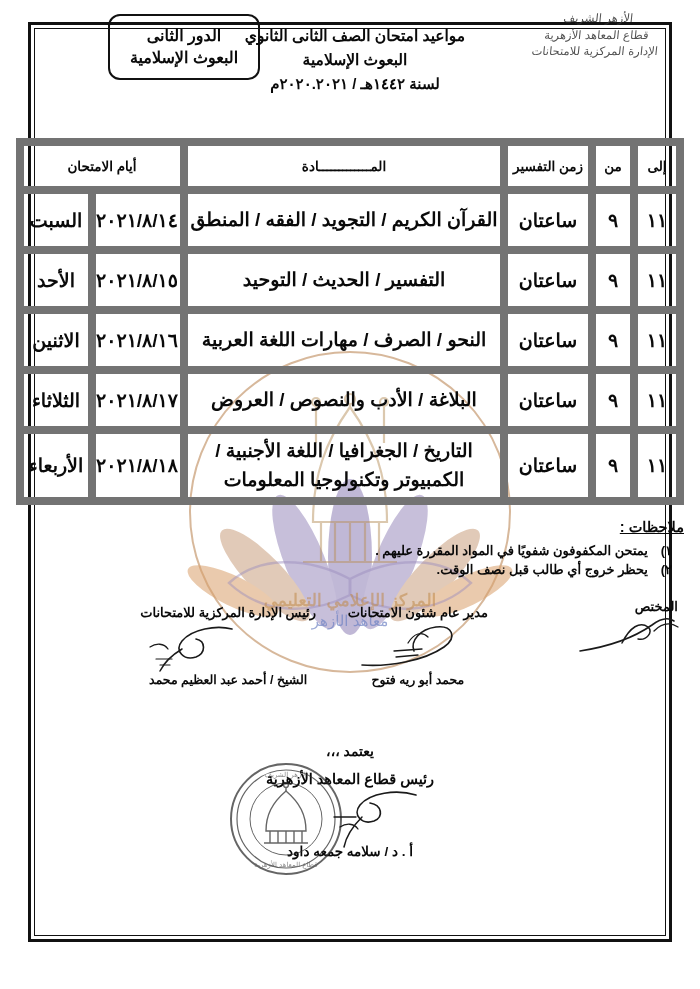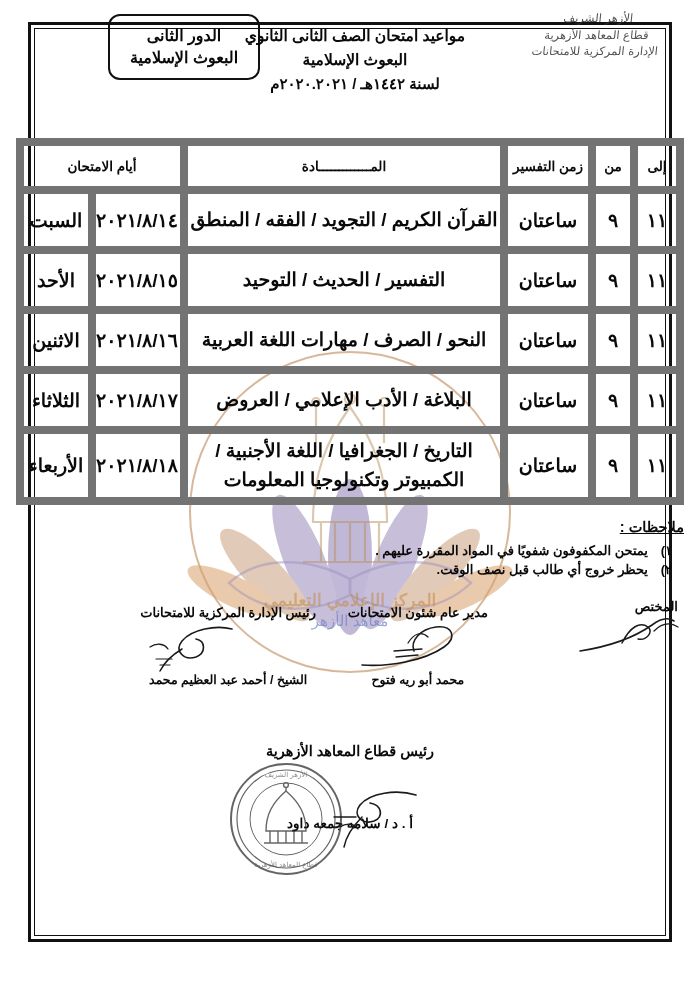--- a/index.html
+++ b/index.html
@@ -345,21 +345,21 @@
           <span>النحو / الصرف / مهارات اللغة العربية</span>
         </td>
         <td>٢٠٢١/٨/١٦</td>
         <td>الاثنين</td>
       </tr>
       <tr>
         <td>١١</td>
         <td>٩</td>
         <td>ساعتان</td>
         <td class="subject-cell">
-          <span>البلاغة / الأدب الإعلامي / العروض</span>
+          <span>البلاغة / الأدب والنصوص / العروض</span>
         </td>
         <td>٢٠٢١/٨/١٧</td>
         <td>الثلاثاء</td>
       </tr>
       <tr>
         <td>١١</td>
         <td>٩</td>
         <td>ساعتان</td>
         <td class="subject-cell">
           <span>التاريخ / الجغرافيا / اللغة الأجنبية /</span>
@@ -411,20 +411,21 @@
         <path d="M106 10 C 90 6, 66 10, 56 22 C 48 32, 58 42, 70 38 C 80 34, 80 22, 70 20" fill="none" stroke="#1a1a1a" stroke-width="1.6" stroke-linecap="round"></path>
         <path d="M56 30 C 46 36, 38 44, 34 52" fill="none" stroke="#1a1a1a" stroke-width="1.5" stroke-linecap="round"></path>
         <path d="M24 28 C 30 24, 38 24, 42 30" fill="none" stroke="#1a1a1a" stroke-width="1.3" stroke-linecap="round"></path>
         <path d="M30 40 L 46 40 M34 46 L 44 46" fill="none" stroke="#1a1a1a" stroke-width="1.2" stroke-linecap="round"></path>
       </svg>
       <div class="sig-name">الشيخ / أحمد عبد العظيم محمد</div>
     </div>
   </div>
 
   <div class="approval">
+    <div class="a1">يعتمد ،،،</div>
     <div class="a2">رئيس قطاع المعاهد الأزهرية</div>
 
     <svg class="seal" viewBox="0 0 116 116" aria-hidden="true">
       <circle cx="58" cy="58" r="55" fill="none" stroke="#2b2b2b" stroke-width="2"></circle>
       <circle cx="58" cy="58" r="49" fill="none" stroke="#2b2b2b" stroke-width="1.2"></circle>
       <circle cx="58" cy="58" r="36" fill="none" stroke="#2b2b2b" stroke-width="1"></circle>
       <g fill="none" stroke="#2b2b2b" stroke-width="1.4">
         <path d="M58 30 C 44 42, 38 54, 38 70 L 78 70 C 78 54, 72 42, 58 30 Z"></path>
         <path d="M42 70 L 42 82 M50 70 L 50 82 M58 70 L 58 82 M66 70 L 66 82 M74 70 L 74 82"></path>
         <path d="M36 82 L 80 82"></path>

